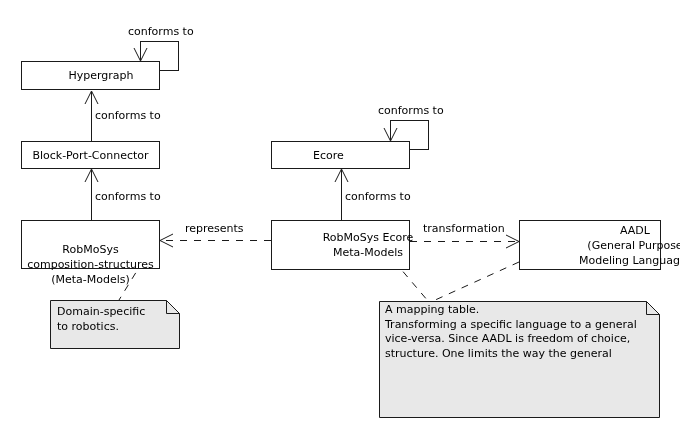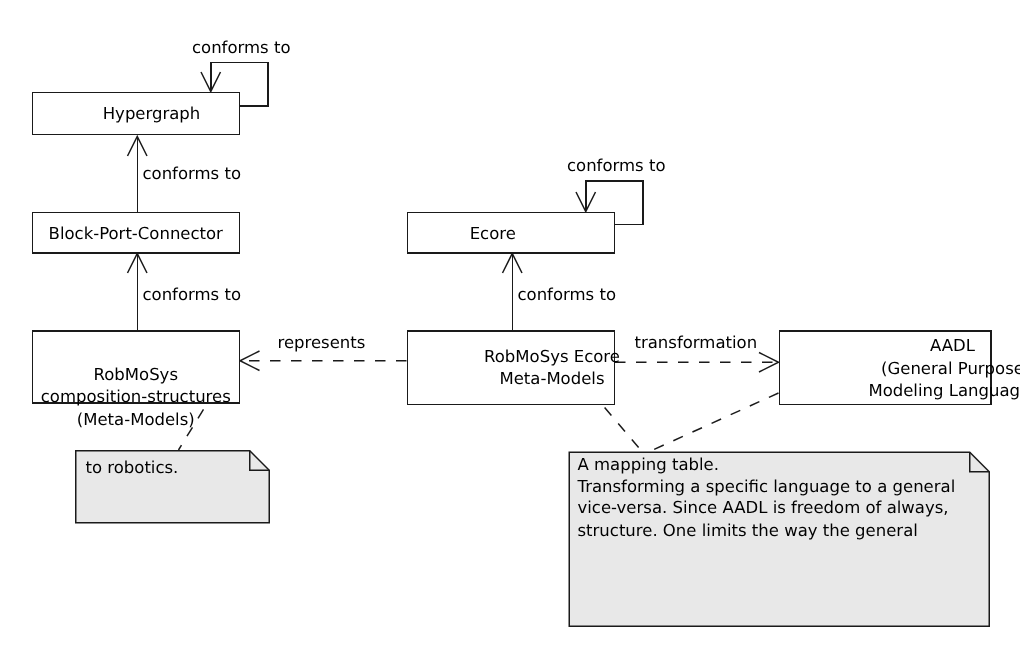--- a/index.html
+++ b/index.html
@@ -126,23 +126,24 @@
 
   <div class="edge-label" style="left:378px;top:105px;">conforms to</div>
 
   <div class="edge-label" style="left:345px;top:191px;">conforms to</div>
 
   <div class="edge-label" style="left:185px;top:223px;text-align:center;">represents</div>
 
   <div class="edge-label" style="left:423px;top:223px;">transformation</div>
 
   <div class="note-text small-note-text" style="left:50px;top:300px;width:123px;">
+    <div>Domain-specific</div>
     <div>to robotics.</div>
   </div>
 
   <div class="note-text big-note-text" style="left:379px;top:301px;width:275px;">
     <div>A mapping table.</div>
     <div>Transforming a specific language to a general</div>
-    <div>vice-versa. Since AADL is freedom of always,</div>
+    <div>vice-versa. Since AADL is freedom of choice,</div>
     <div>structure. One limits the way the general</div>
   </div>
 
 </div>
 
 </body></html>

